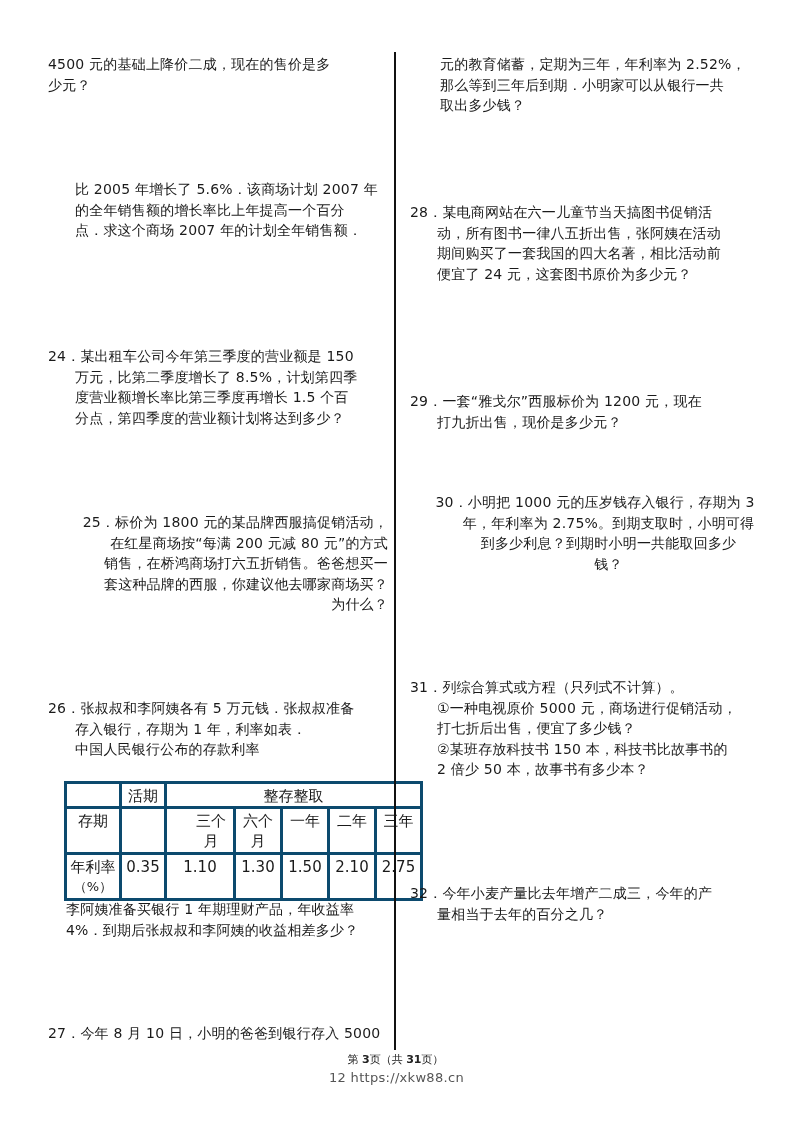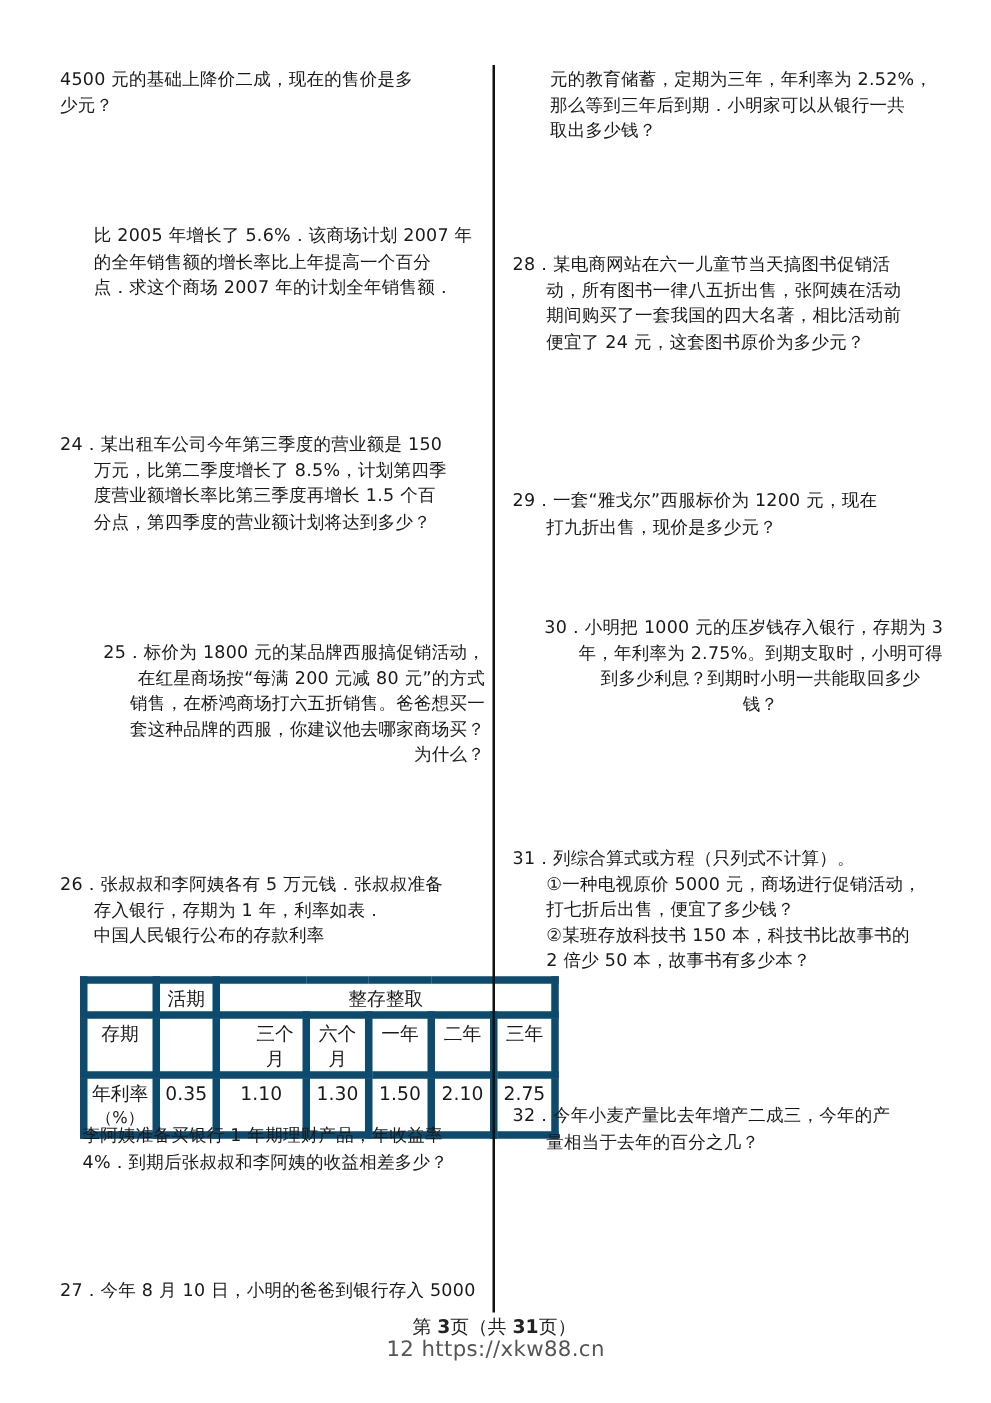--- a/index.html
+++ b/index.html
@@ -6,26 +6,26 @@
   body { width: 793px; height: 1122px; position: relative; overflow: hidden;
          font-family: "DejaVu Sans", "Liberation Sans", sans-serif; color: #1a1a1a; }
   .q { position: absolute; font-size: 14px; line-height: 20.5px; letter-spacing: 0.2px; }
   .q .line { display: block; white-space: nowrap; }
   .q .indent { padding-left: 27px; }
   .left { left: 48px; width: 340px; }
   .right { left: 410px; width: 370px; }
   .divider { position: absolute; left: 394px; top: 52px; width: 1.5px; height: 998px; background: #111; }
   table.rates { position: absolute; left: 64px; top: 781px; border-collapse: collapse;
                 font-size: 15px; line-height: 20px; }
-  table.rates td { border: 6px solid #0c4a6e; text-align: center; vertical-align: top; padding: 2px 0 0 0; }
+  table.rates td { border: 3px solid #0c4a6e; text-align: center; vertical-align: top; padding: 2px 0 0 0; }
   .footer { position: absolute; top: 1052px; left: 0; width: 791px; text-align: center;
-            font-family: "DejaVu Serif", "Liberation Serif", serif; font-size: 15px; color: #222; }
+            font-family: "DejaVu Serif", "Liberation Serif", serif; font-size: 11px; color: #222; }
   .footer b { font-family: "DejaVu Sans", sans-serif; }
   .watermark { position: absolute; top: 1070px; left: 0; width: 793px; text-align: center;
-               font-family: "DejaVu Sans", sans-serif; font-size: 17px; color: #555; letter-spacing: 0.3px; }
+               font-family: "DejaVu Sans", sans-serif; font-size: 13px; color: #555; letter-spacing: 0.3px; }
 </style>
 </head>
 <body>
 
 <div class="q left" style="top:54px;">
   <span class="line">4500 元的基础上降价二成，现在的售价是多</span>
   <span class="line">少元？</span>
 </div>
 
 <div class="q left" style="top:179px;">

